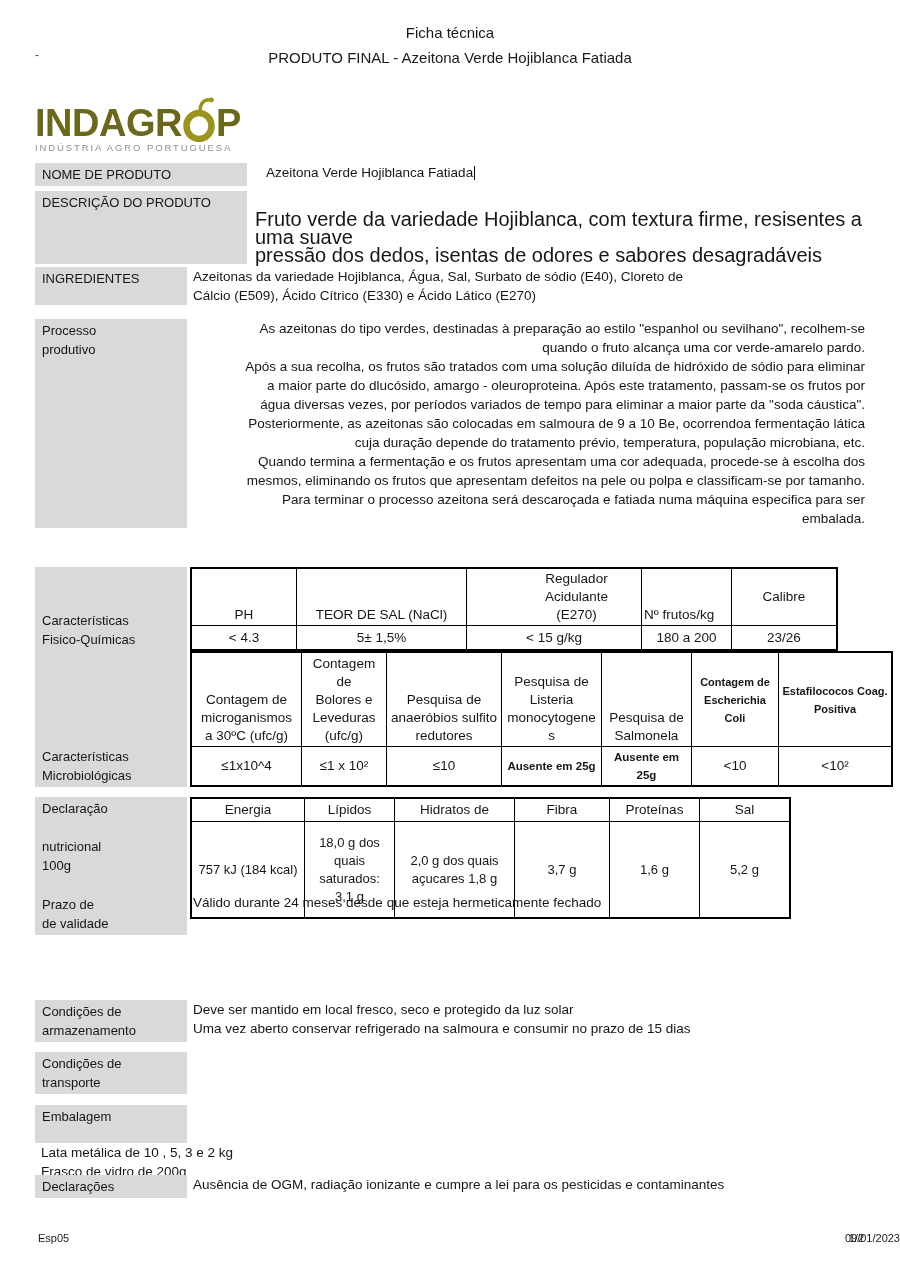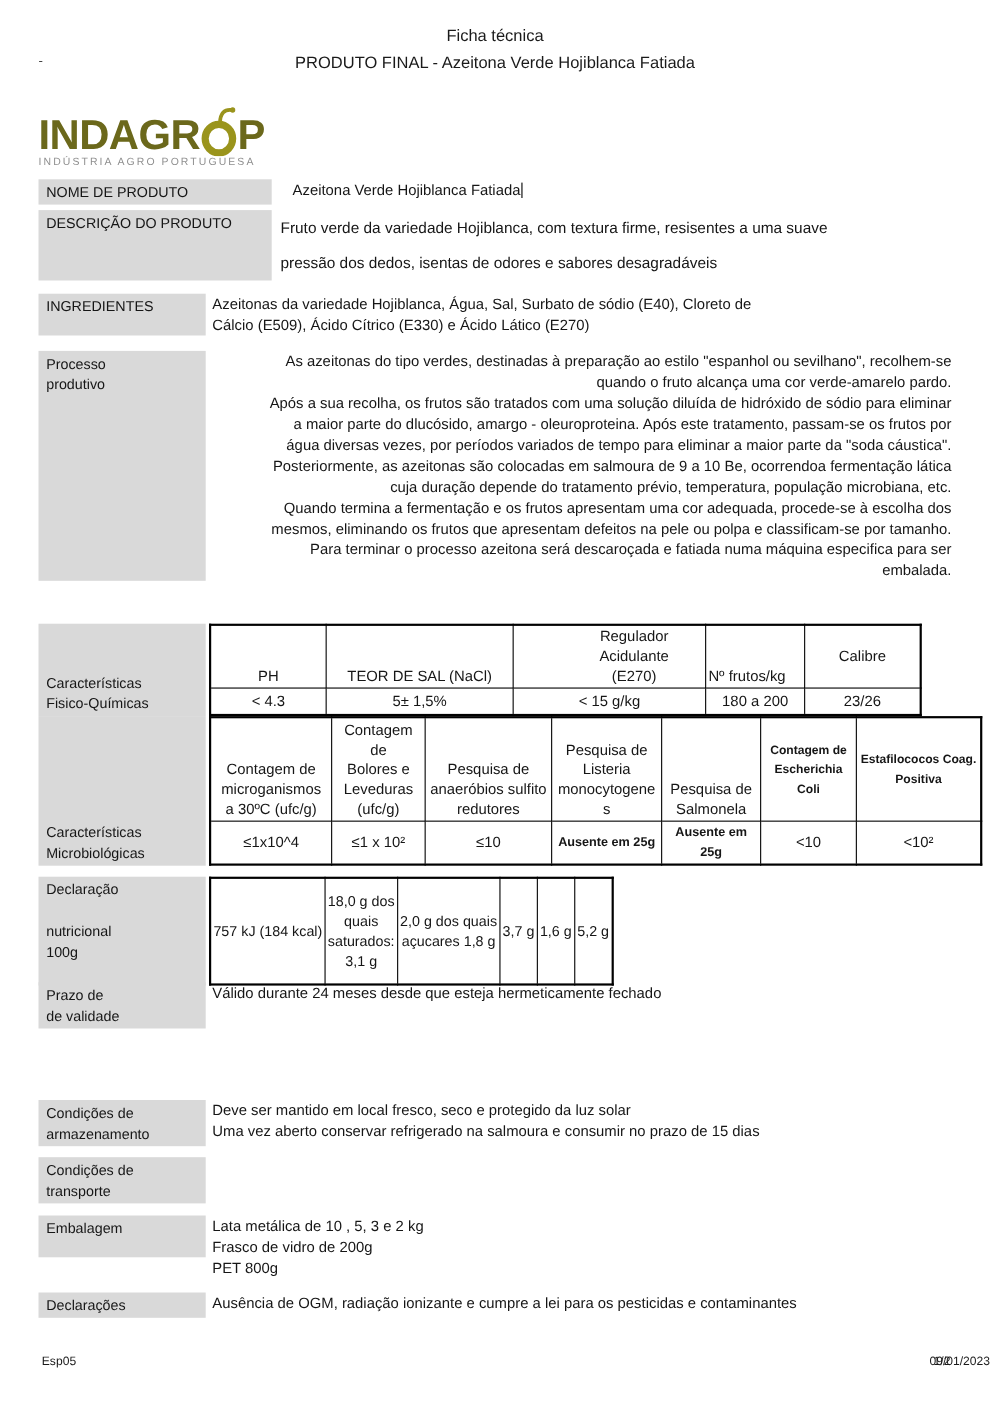--- a/index.html
+++ b/index.html
@@ -23,37 +23,37 @@
   
   .sec { position:absolute; left:35px; display:flex; align-items:stretch; }
   .lbl { background:#d9d9d9; padding:2px 7px; font-size:13px; line-height:19px;
          white-space:pre-line; flex-shrink:0; }
   .lbl.wide   { width:198px; }
   .lbl.narrow { width:138px; }
   .lbl-bottom { display:flex; flex-direction:column; justify-content:flex-end; }
   .lbl-fixed  { align-self:flex-start; }
   .val { margin-left:8px; font-size:13.5px; line-height:19px; white-space:pre-line; }
   .val-narrowgap { margin-left:6px; }
-  .val-lg { font-size:14px; line-height:32px; width:630px; }
+  .val-lg { font-size:20px; line-height:18px; width:630px;margin-top:19px; }
   .caret { display:inline-block; width:1px; height:14px; background:#000;
            margin-left:1px; vertical-align:text-bottom; }
 
   
   .sec-nome        { top:163px;gap:11px; }
   .sec-descricao   { top:191px; }
   .sec-ingredientes{ top:267px; }
   .sec-processo    { top:319px; }
   .sec-origem      { top:530px; }
   .sec-fisico      { top:567px; }
   .sec-micro       { top:651px; }
   .sec-nutri       { top:797px; }
   .sec-prazo       { top:893px; }
   .sec-armaz       { top:1000px; }
   .sec-transp      { top:1052px; }
-  .sec-embalagem   { top:1105px; }
+  .sec-embalagem   { top:1105px;flex-direction:column; }
   .sec-declaracoes { top:1175px; }
   .lbl-embalagem   { min-height:34px; }
 
   
   table.tbl { border-collapse:collapse; margin-left:3px; border:2px solid #000;
               table-layout:fixed; }
   table.tbl td { border:1px solid #000; text-align:center; font-size:13.5px;
                  line-height:18px; padding:1px 2px; white-space:pre-line;
                  overflow:hidden; }
   tr.hdr td { vertical-align:bottom; }
@@ -217,20 +217,28 @@
       </table>
   </div>
 
   <div class="sec sec-nutri">
     <div class="lbl narrow">Declaração
 
 nutricional
 100g</div>
     <table class="tbl nutri-tbl">
       <tbody>
+          <tr class="hdr">
+        <td class="c0">Energia</td>
+        <td class="c1">Lípidos</td>
+        <td class="c2">Hidratos de</td>
+        <td class="c3">Fibra</td>
+        <td class="c4">Proteínas</td>
+        <td class="c5">Sal</td>
+      </tr>
       <tr class="vals">
         <td>757 kJ (184 kcal)</td>
         <td>18,0 g dos
 quais
 saturados:
 3,1 g</td>
         <td>2,0 g dos quais
 açucares 1,8 g</td>
         <td>3,7 g</td>
         <td>1,6 g</td>

